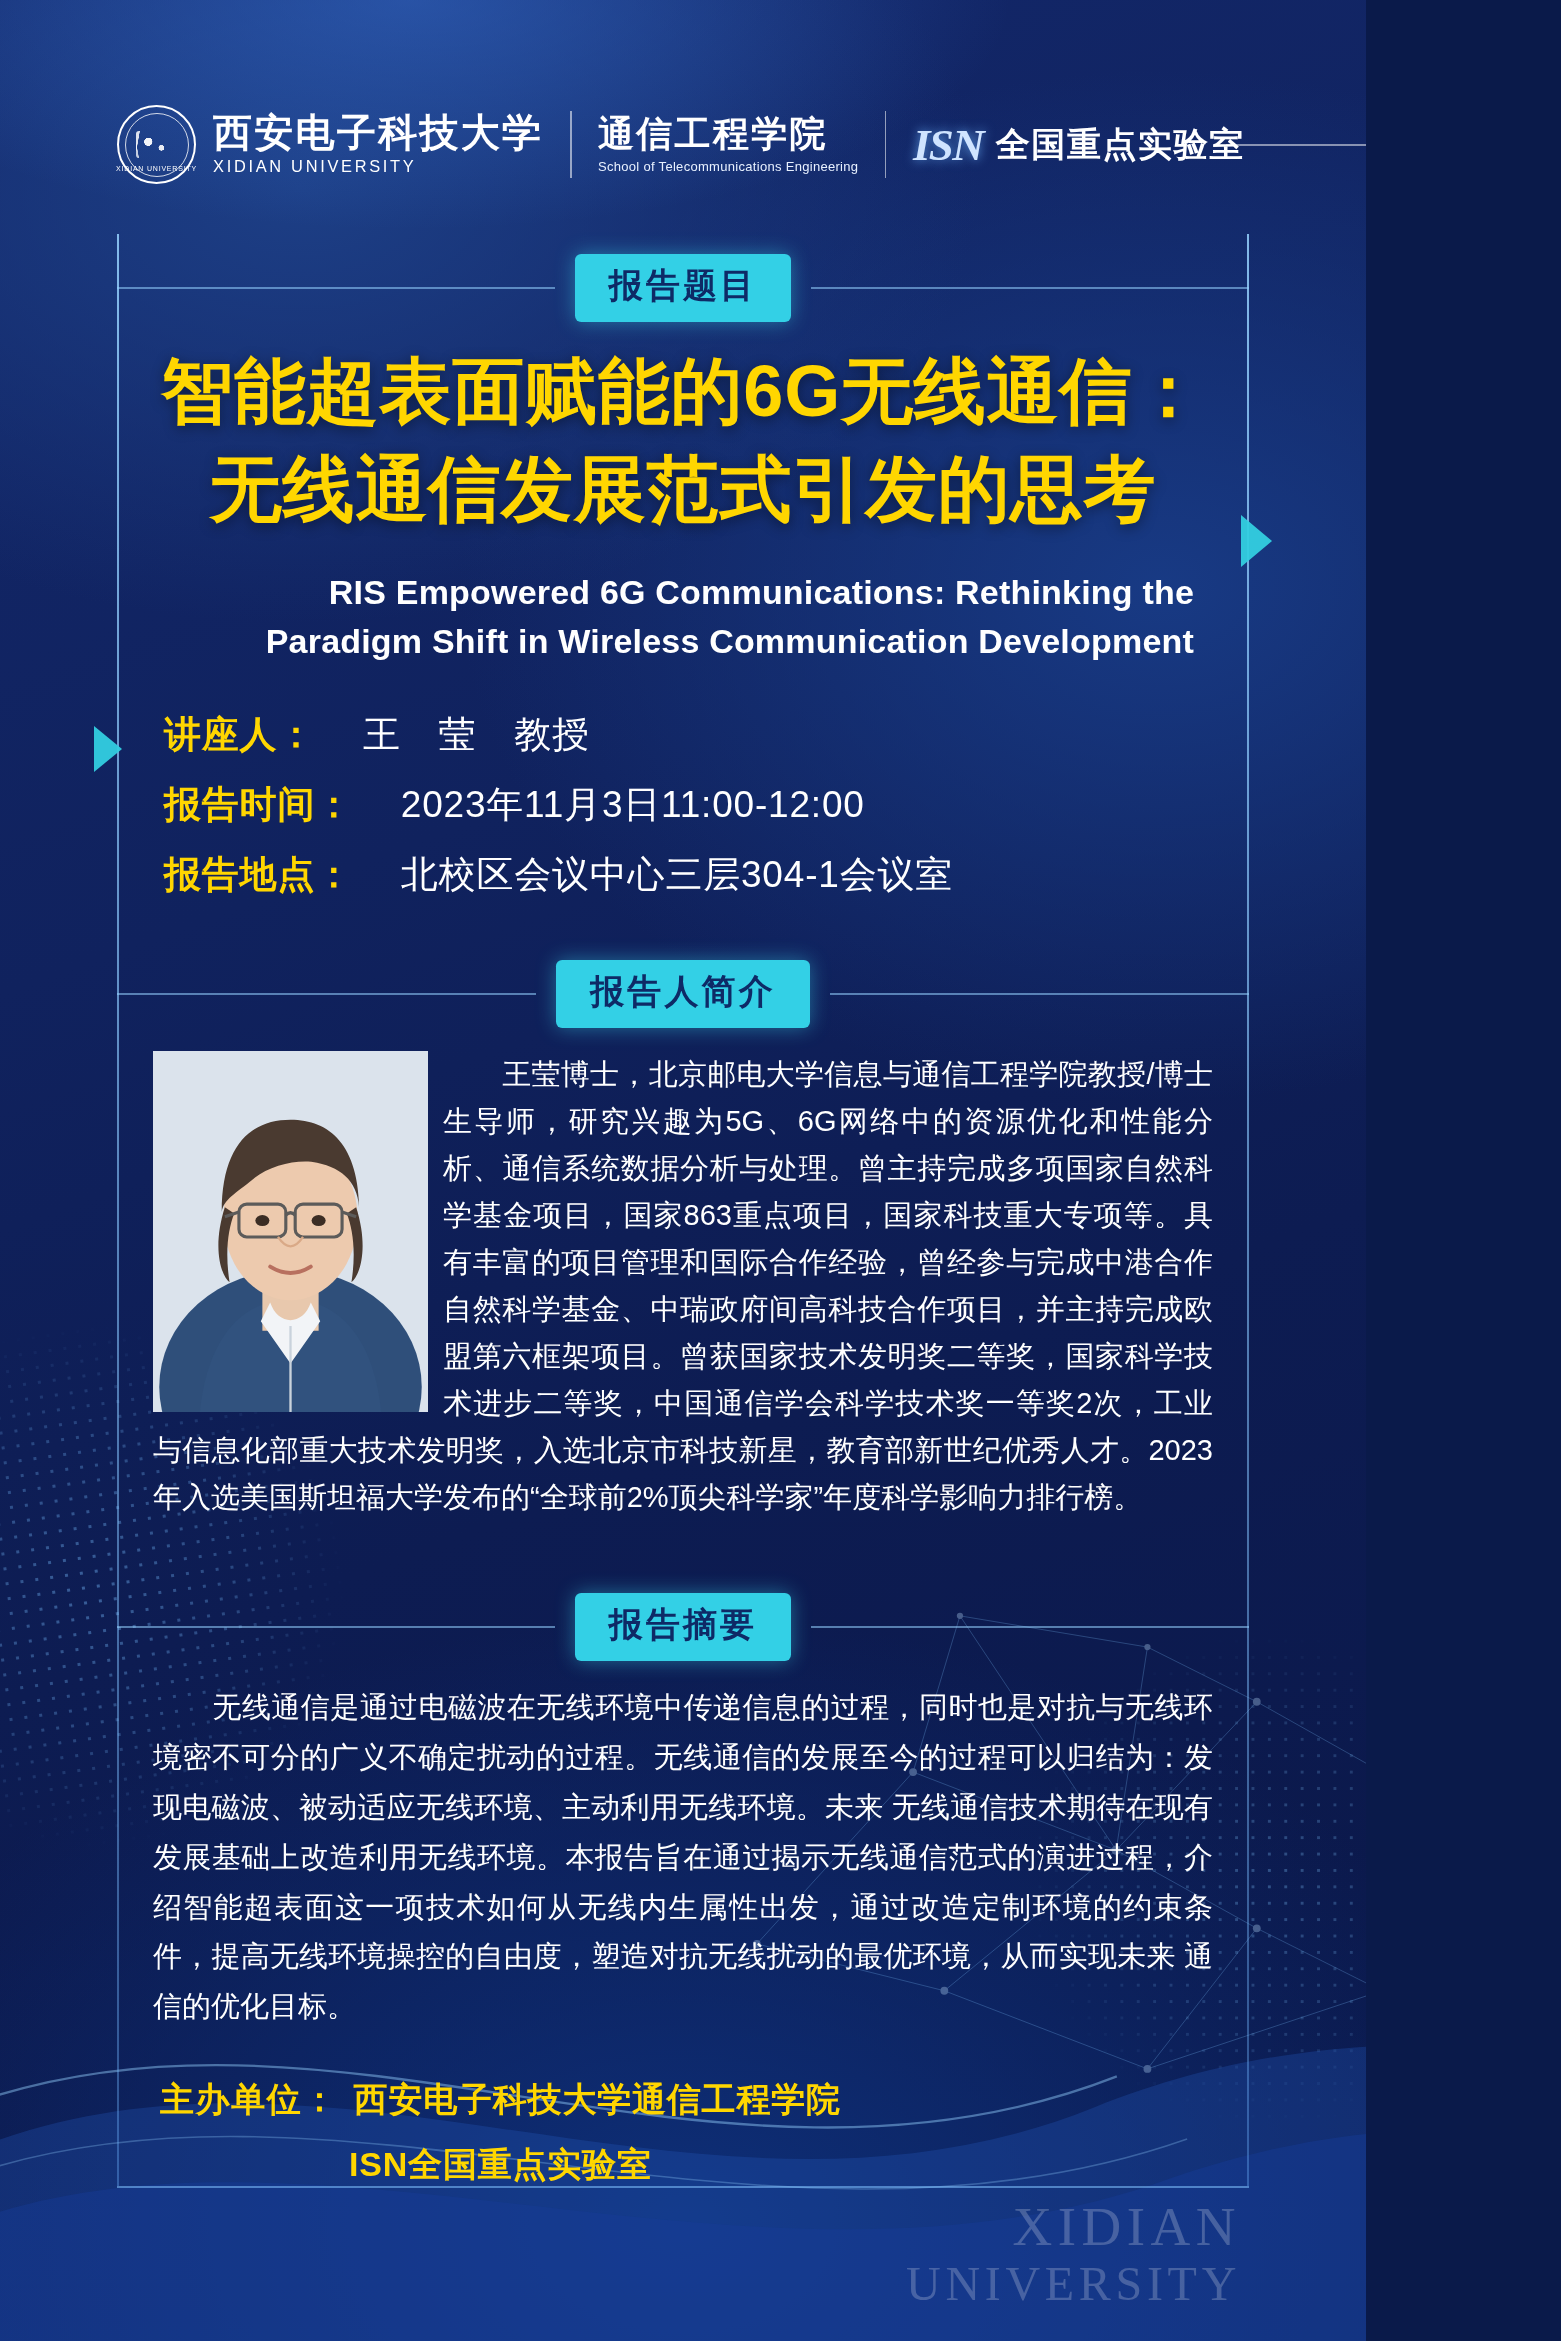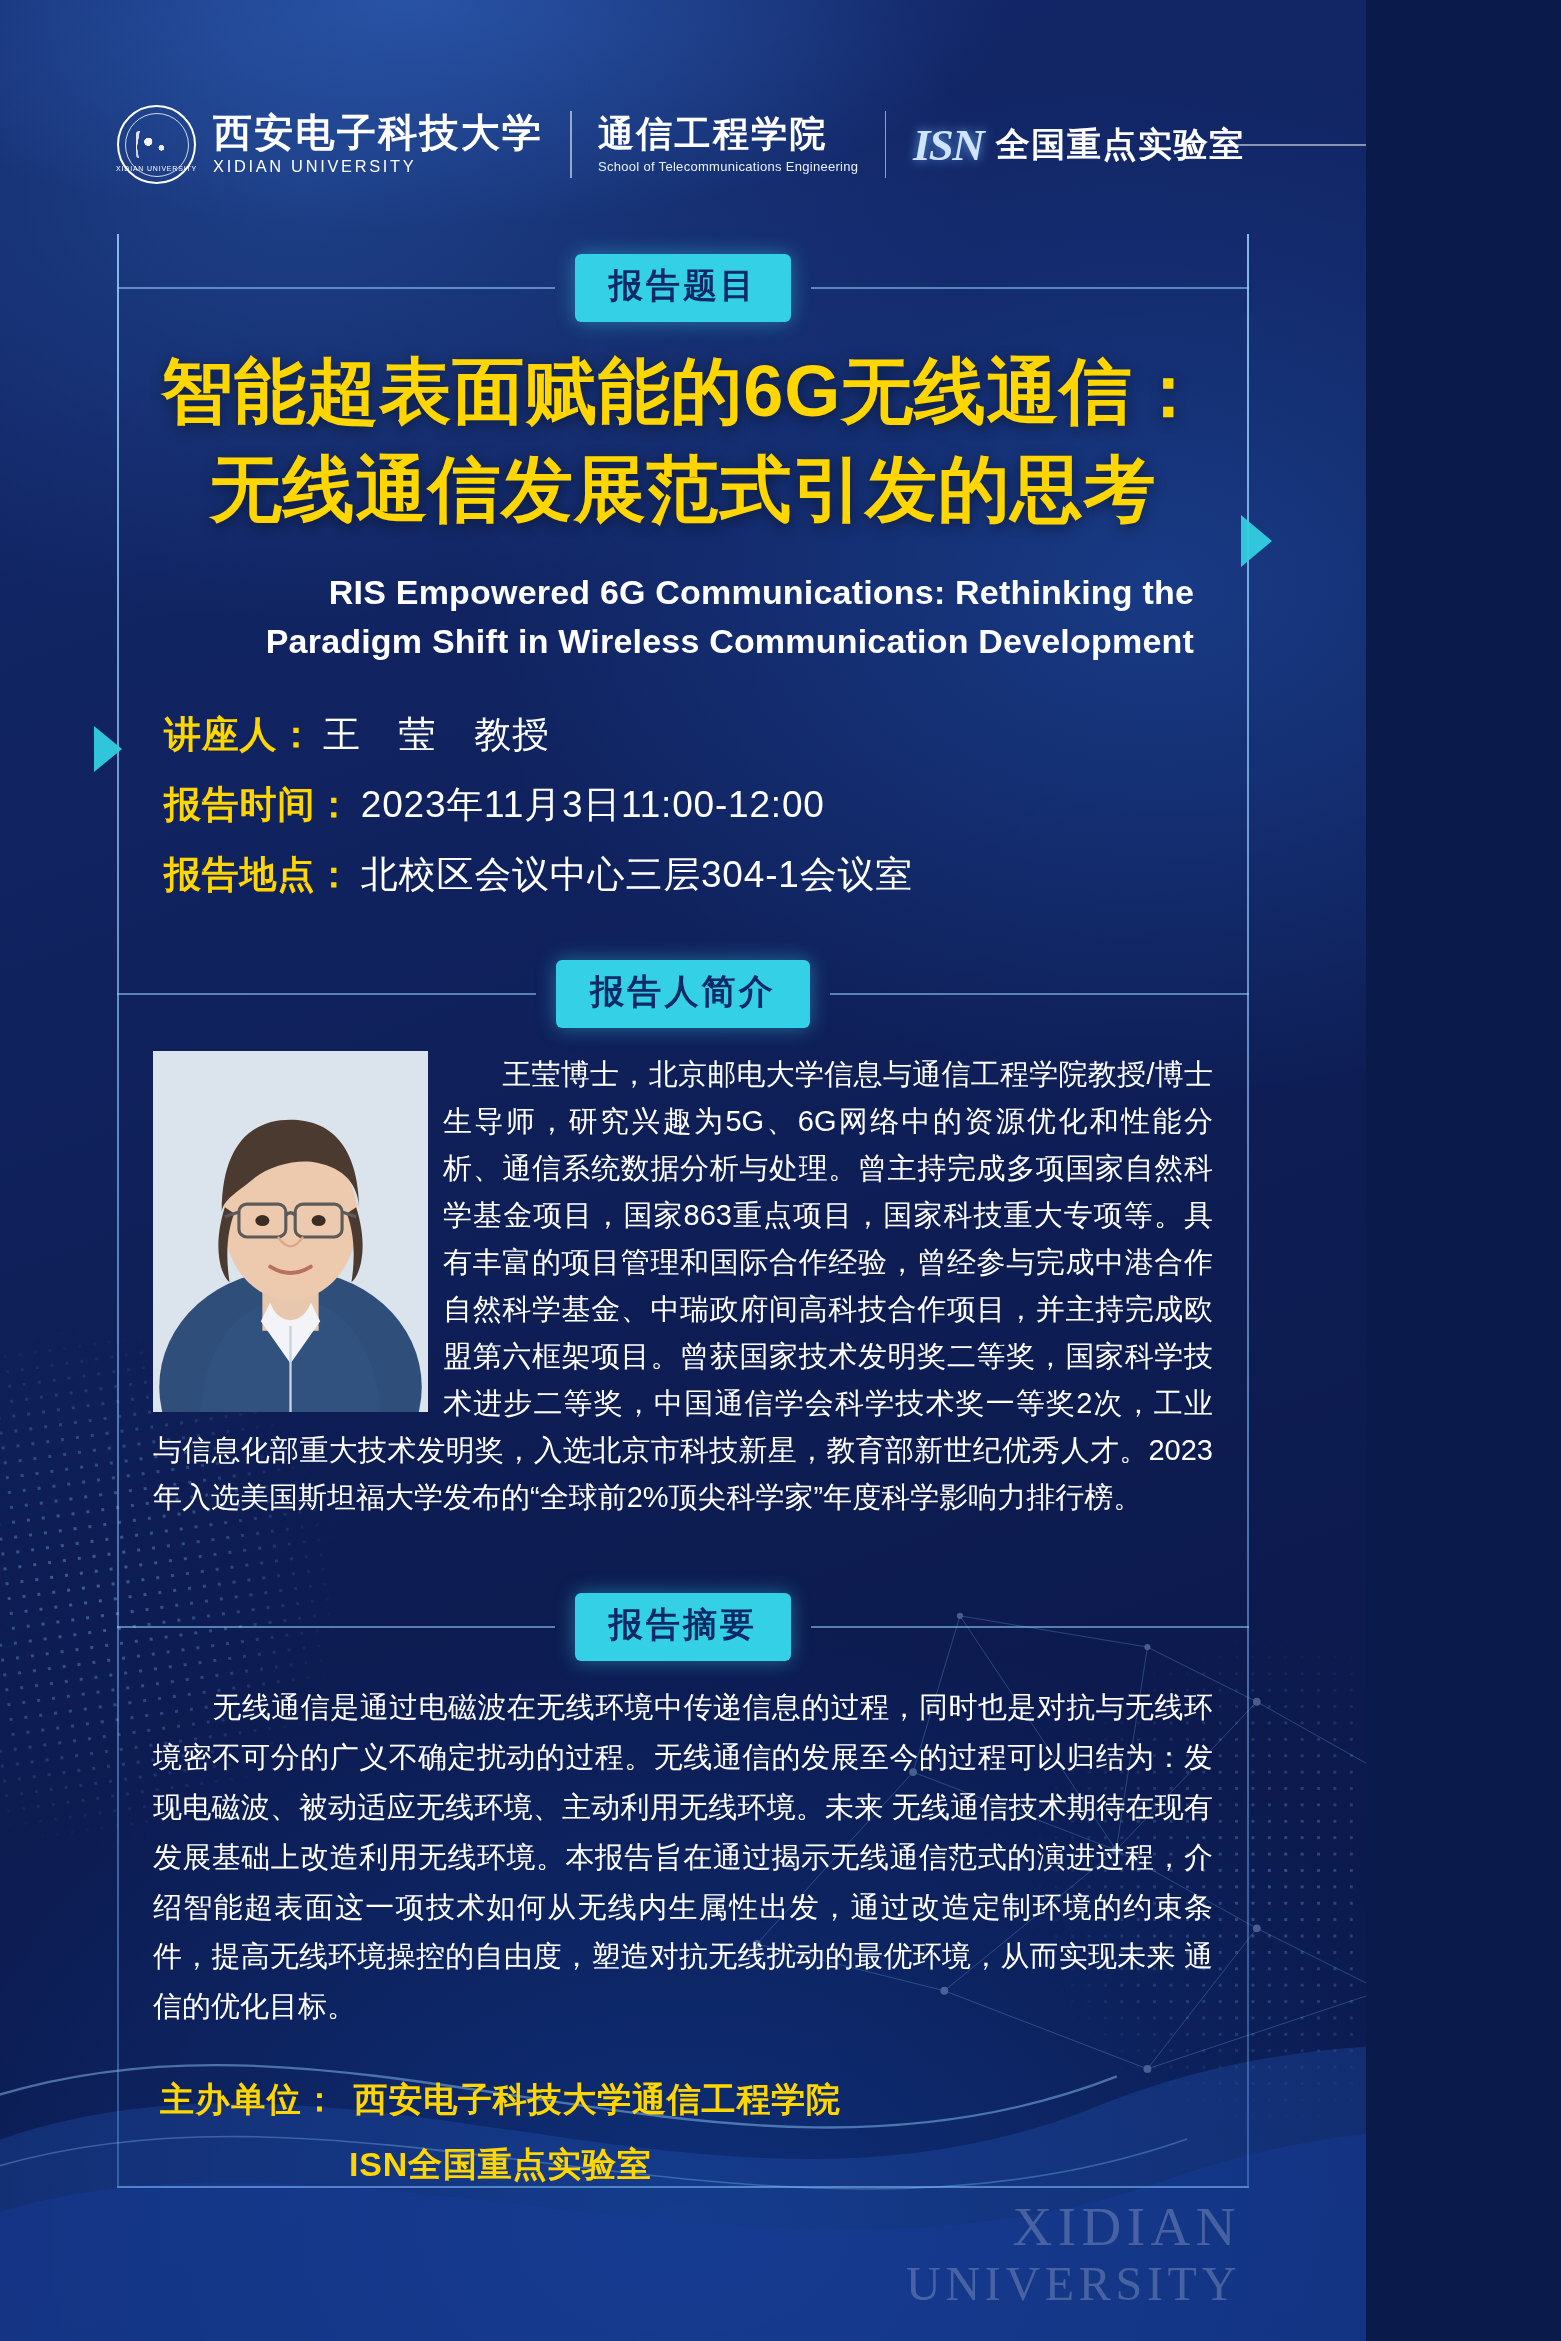--- a/index.html
+++ b/index.html
@@ -280,20 +280,21 @@
   .meta {
     position: absolute;
     left: 164px;
     width: 1249px;
   }
   .meta-row {
     display: flex;
     align-items: flex-start;
     margin-bottom: 20px;
     white-space: nowrap;
+    gap: 40px;
   }
   .meta-label {
     color: #ffd600;
     font-size: 37px;
     font-weight: bold;
     letter-spacing: 0.8px;
   }
   .meta-value {
     color: #ffffff;
     font-size: 37px;

